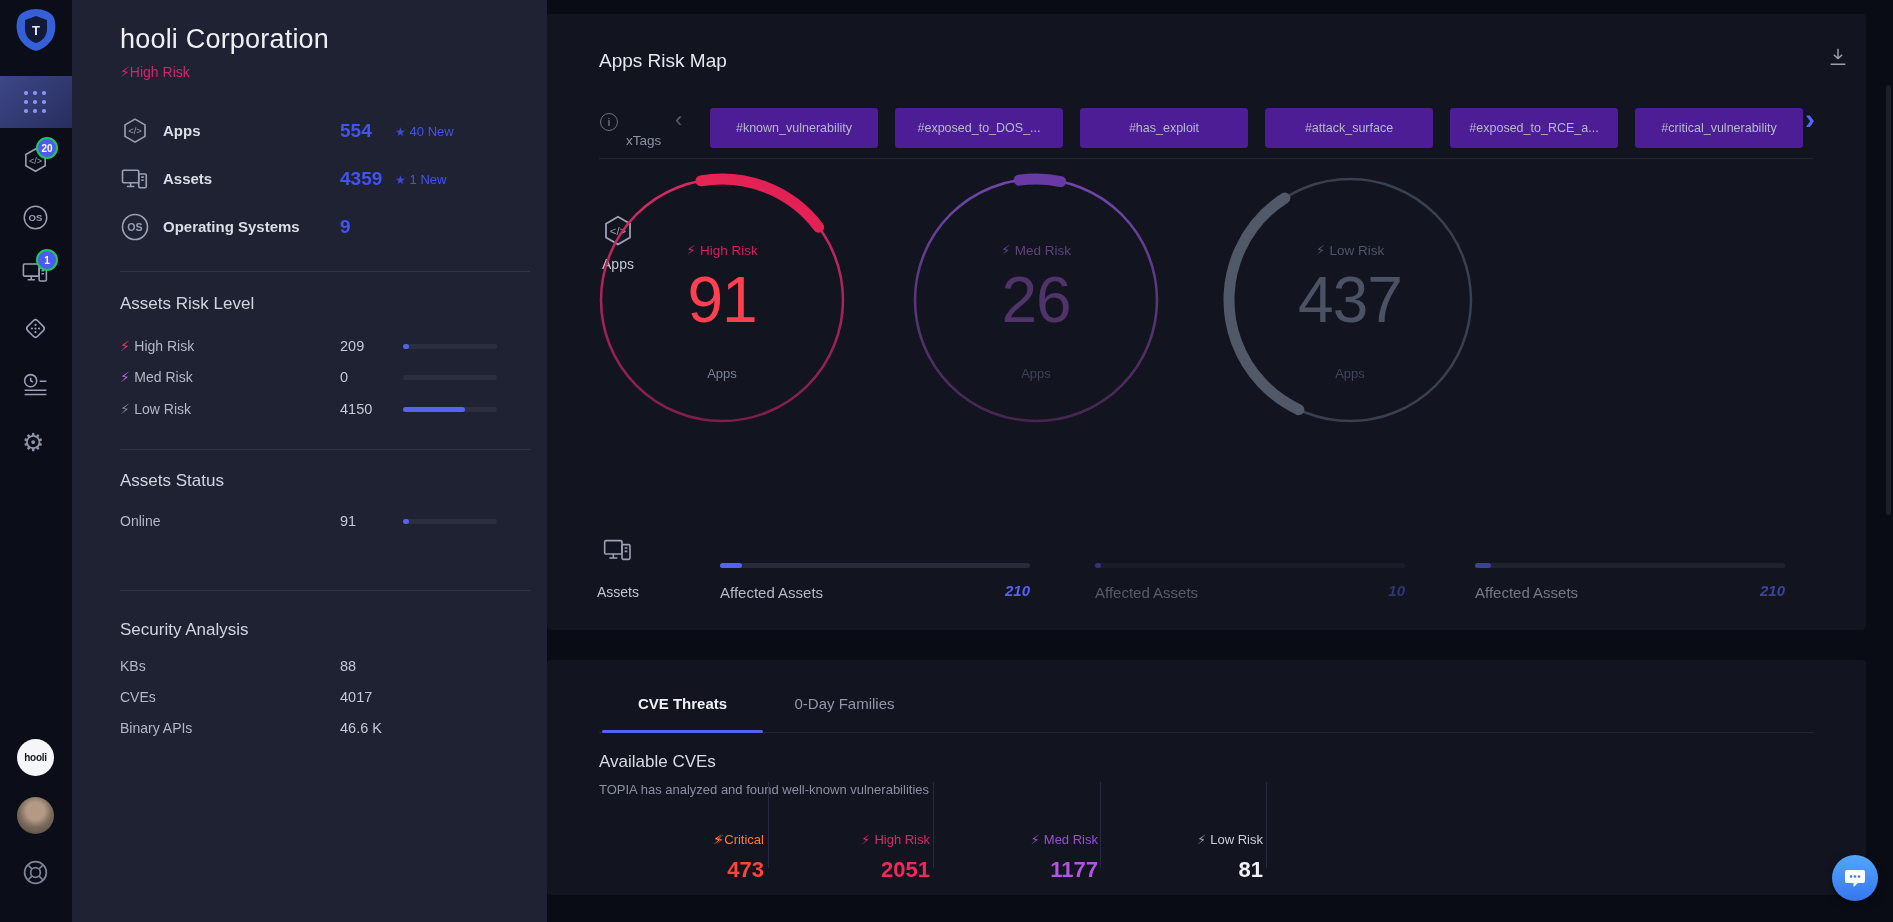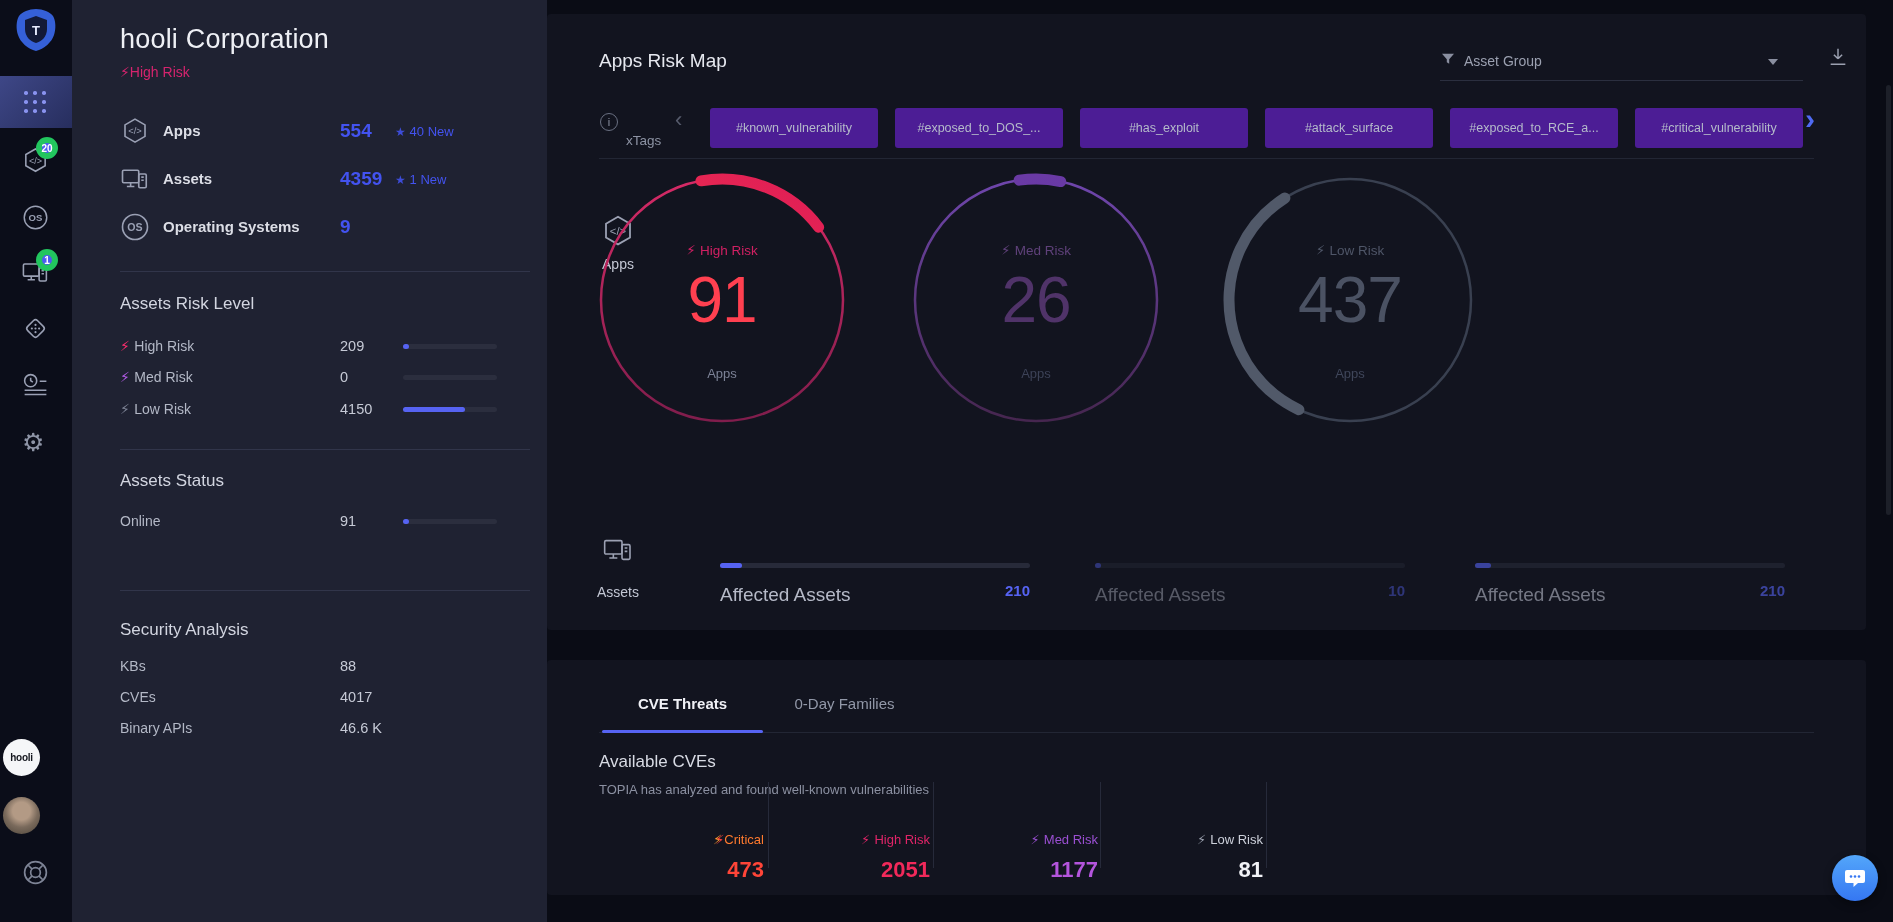--- a/index.html
+++ b/index.html
@@ -12,23 +12,23 @@
   
   #rail{position:absolute;left:0;top:0;width:72px;height:922px;background:#0b0d19;}
   .rail-logo{position:absolute;left:12px;top:6px;width:48px;height:48px;}
   .rail-active{position:absolute;left:0;top:76px;width:72px;height:52px;
                background:linear-gradient(135deg,#3e4787,#272e5e);}
   .grid-dots{position:absolute;left:24px;top:91px;width:23px;height:23px;
              display:grid;grid-template-columns:repeat(3,1fr);gap:4px;}
   .grid-dots i{width:3.5px;height:3.5px;border-radius:50%;background:#8a93f0;}
   .rail-ic{position:absolute;left:21px;width:29px;height:29px;color:#9aa0b4;}
   .rail-badge{position:absolute;left:36px;width:22px;height:22px;border-radius:50%;
-              background:#4c5bf0;border:6px solid #22c55e;color:#fff;font-size:10px;
+              background:#4c5bf0;border:2px solid #22c55e;color:#fff;font-size:10px;
               display:flex;align-items:center;justify-content:center;font-weight:bold;}
-  .avatar{position:absolute;left:3px;width:37px;height:37px;border-radius:50%;}
+  .avatar{position:absolute;left:17px;width:37px;height:37px;border-radius:50%;}
   .av-hooli{background:#f5f6f8;color:#15171f;font-weight:bold;font-size:10px;
             display:flex;align-items:center;justify-content:center;letter-spacing:-.3px;}
   .av-user{background:radial-gradient(circle at 50% 38%,#b39a85 0 30%,#7a6a5c 55%,#4a4238 100%);}
   .gear-glyph{font-family:"DejaVu Sans",sans-serif;font-size:25px;color:#8e94a6;}
 
   
   #panel{position:absolute;left:72px;top:0;width:475px;height:922px;background:#1f2232;}
   .p-title{position:absolute;left:48px;top:24px;font-size:27px;color:#eef0f5;letter-spacing:.2px;}
   .p-risk{position:absolute;left:48px;top:64px;font-size:14px;color:#d6246e;}
   .cnt-row{position:absolute;left:0;width:475px;height:36px;}
@@ -80,22 +80,22 @@
   .gauge .gunit{position:absolute;left:0;top:196px;width:260px;text-align:center;font-size:13px;}
   .g1 .glabel{color:#d12063;} .g1 .gnum{color:#ff4050;} .g1 .gunit{color:#7c8296;}
   .g2 .glabel{color:#5f417a;} .g2 .gnum{color:#503369;} .g2 .gunit{color:#3c4257;}
   .g3 .glabel{color:#4f5668;} .g3 .gnum{color:#4b5263;} .g3 .gunit{color:#3f465a;}
 
   
   .aff{position:absolute;top:549px;width:310px;}
   .aff .bar2{position:relative;width:100%;height:5px;border-radius:3px;background:#272a39;}
   .aff .bar2 i{position:absolute;left:0;top:0;height:5px;border-radius:3px;background:#5663f2;}
   .aff .aline{position:relative;margin-top:16px;height:16px;}
-  .aff .albl{position:absolute;left:0;top:0;font-size:19px;color:#b6bac8;}
-  .aff .aval{position:absolute;right:0;top:-2px;font-size:15px;font-weight:bold;color:#5663f2;}
+  .aff .albl{position:absolute;left:0;top:0;font-size:15px;color:#b6bac8;}
+  .aff .aval{position:absolute;right:0;top:-2px;font-size:15px;font-weight:bold;color:#5663f2;font-style:italic;}
 
   
   .tab{position:absolute;top:35px;height:24px;font-size:15px;cursor:pointer;text-align:center;}
   .tab1{left:55px;width:161px;color:#f0f1f6;font-weight:bold;}
   .tab2{left:240px;width:115px;color:#9298a8;}
   .tab-underline{position:absolute;left:55px;top:70px;width:161px;height:3px;background:#5663f2;border-radius:2px;}
   .c2-head{position:absolute;left:52px;top:92px;font-size:17px;color:#d8dbe4;}
   .c2-sub{position:absolute;left:52px;top:122px;font-size:13px;color:#8b90a1;}
   .stat{position:absolute;top:172px;width:160px;text-align:right;}
   .stat .slbl{font-size:13px;}
@@ -303,30 +303,20 @@
     </div>
     <div class="p-row" style="top:718px">
       <span class="lbl">Binary APIs</span>
       <span class="val">46.6 K</span>
     </div>
   </div>
 
   <div class="card" id="card1">
     <div class="c-title">Apps Risk Map</div>
 
-    <div class="ag">
-      <span class="ag-funnel">
-        <svg width="16" height="16" viewBox="0 0 24 24" fill="currentColor">
-            <path d="M3 4h18l-7.2 8.4V19l-3.6-2v-4.6z"></path>
-          </svg>
-      </span>
-      <span class="ag-label">Asset Group</span>
-      <span class="ag-caret"></span>
-      <span class="ag-underline"></span>
-    </div>
     <div class="dl">
       <svg viewBox="0 0 24 24" fill="none" stroke="currentColor" stroke-width="1.6">
           <path d="M12 3v11m0 0l-4.5-4.5M12 14l4.5-4.5M4 20h16"></path>
         </svg>
     </div>
 
     <div class="info-ic">i</div>
     <div class="xtags-lbl">xTags</div>
     <div class="chev-l">‹</div>
     <div class="chips">

